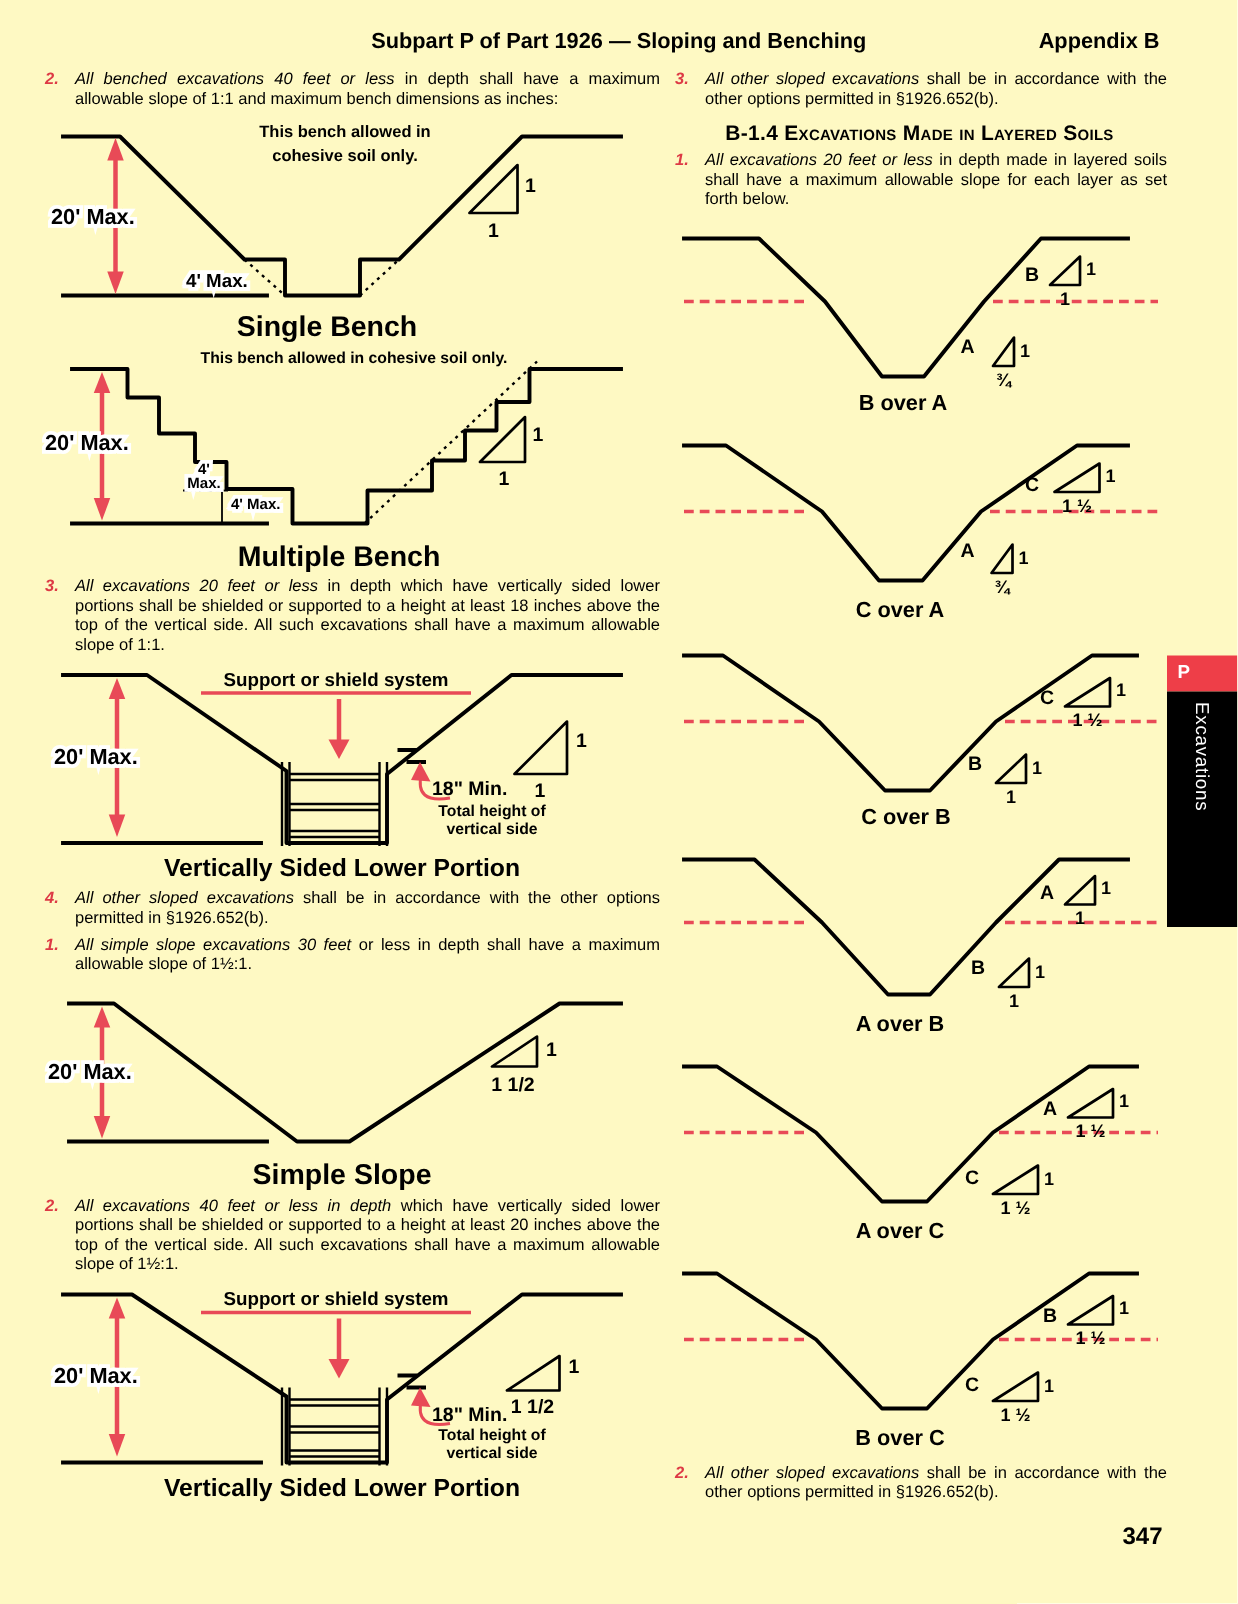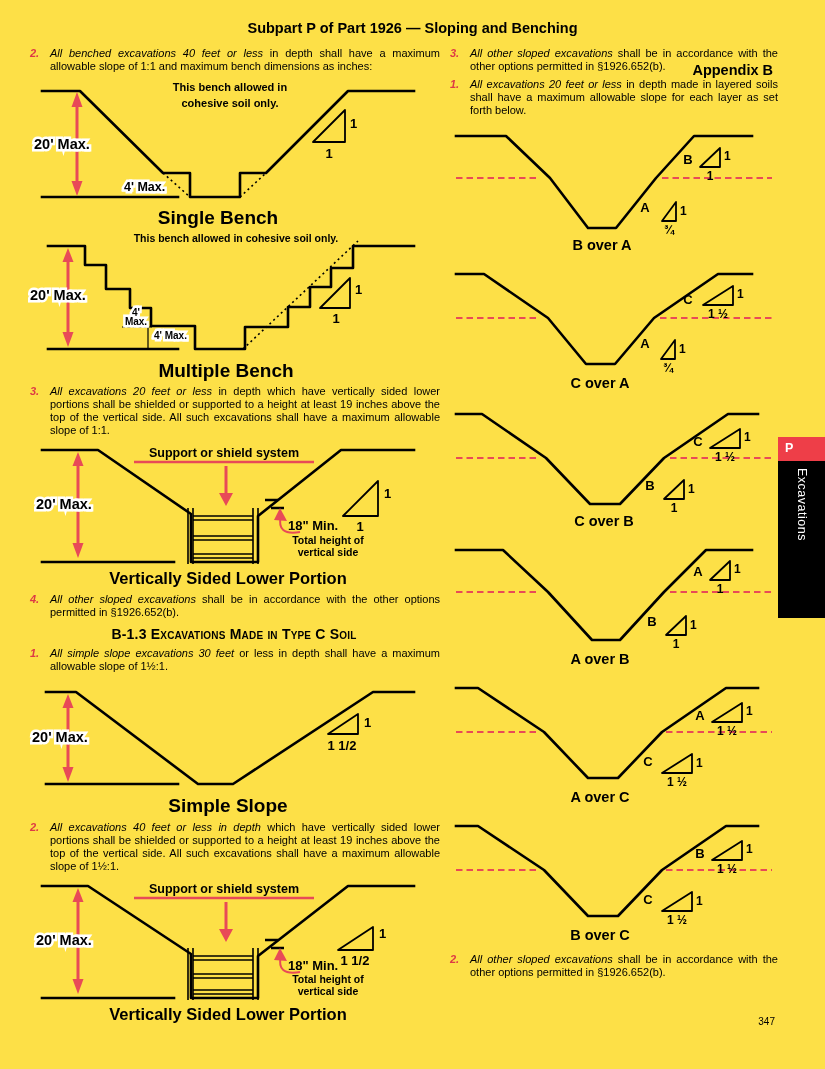--- a/index.html
+++ b/index.html
@@ -1,22 +1,22 @@
 <!DOCTYPE html>
 <html><head>
 <meta charset="utf-8">
 <style>
   html,body{margin:0;padding:0;background:#fff;}
-  .page{position:relative;width:825px;height:1069px;background:#fde047;overflow:hidden;
+  .page{position:relative;width:825px;height:1069px;background:#fef9c3;overflow:hidden;
         font-family:"Liberation Sans",sans-serif;color:#000;}
   
   .hdr-title{position:absolute;top:20px;left:0;width:825px;text-align:center;
              font-size:14.5px;font-weight:700;}
-  .hdr-corner{position:absolute;top:20px;right:52px;font-size:14.5px;font-weight:700;margin-top:42px;}
-  .pagenum{position:absolute;top:1016px;right:50px;font-size:10px;font-weight:400;}
+  .hdr-corner{position:absolute;top:20px;right:52px;font-size:14.5px;font-weight:700;}
+  .pagenum{position:absolute;top:1016px;right:50px;font-size:16px;font-weight:700;}
   
   .colL{position:absolute;left:28px;top:44px;width:412px;}
   .colR{position:absolute;left:448px;top:44px;width:330px;}
   
   .para{position:relative;padding-left:22px;font-size:11px;line-height:1.18;
         text-align:justify;margin:3px 0 5px 0;}
   .para .num{position:absolute;left:2px;top:0;color:#dd3a45;font-weight:700;font-style:italic;}
   .heading{font-weight:700;font-variant:small-caps;text-align:center;font-size:14px;
            margin:7px 0 5px 0;letter-spacing:.2px;}
   
@@ -111,21 +111,21 @@
         <polygon class="tri" points="292,78 322,78 322,48"></polygon>
       </g>
       <text class="tlb" x="327" y="64">1</text>
       <text class="tlb" x="308" y="93" text-anchor="middle">1</text>
       <text class="cap19" x="198" y="147" text-anchor="middle">Multiple Bench</text>
     </svg>
 
     <p class="para">
       <span class="num">3.</span>
       <i>All excavations 20 feet or less</i>
-      <span>in depth which have vertically sided lower portions shall be shielded or supported to a height at least 19 inches above the top of the vertical side. All such excavations shall have a maximum allowable slope of 1:1.</span>
+      <span>in depth which have vertically sided lower portions shall be shielded or supported to a height at least 18 inches above the top of the vertical side. All such excavations shall have a maximum allowable slope of 1:1.</span>
     </p>
 
     <svg width="398" height="148" viewBox="0 0 398 148">
       <text class="sup" x="196" y="15" text-anchor="middle">Support or shield system</text>
       <g>
         <line class="runder" x1="106" y1="20" x2="286" y2="20"></line>
         <line class="rline" x1="198" y1="24" x2="198" y2="52"></line>
         <polygon class="redf" points="198,64 191,51 205,51"></polygon>
       </g>
       <g>
@@ -157,21 +157,20 @@
       <text class="tlb" x="332" y="89" text-anchor="middle">1</text>
       <text class="cap17" x="200" y="142" text-anchor="middle">Vertically Sided Lower Portion</text>
     </svg>
 
     <p class="para">
       <span class="num">4.</span>
       <i>All other sloped excavations</i>
       <span>shall be in accordance with the other options permitted in §1926.652(b).</span>
     </p>
 
-    <div class="heading">B-1.3 Excavations Made in Type C Soil</div>
 
     <p class="para">
       <span class="num">1.</span>
       <i>All simple slope excavations 30 feet</i>
       <span>or less in depth shall have a maximum allowable slope of 1½:1.</span>
     </p>
 
     <svg width="398" height="140" viewBox="0 0 398 140">
       <g>
         <path class="pro" d="M18 14 H48 L170 106 H205 L345 14 H386"></path>
@@ -187,21 +186,21 @@
         <polygon class="tri" points="300,56 330,56 330,36"></polygon>
       </g>
       <text class="tlb" x="336" y="49">1</text>
       <text class="tlb" x="314" y="72" text-anchor="middle">1 1/2</text>
       <text class="cap19" x="200" y="134" text-anchor="middle">Simple Slope</text>
     </svg>
 
     <p class="para">
       <span class="num">2.</span>
       <i>All excavations 40 feet or less in depth</i>
-      <span>which have vertically sided lower portions shall be shielded or supported to a height at least 19 inches above the top of the vertical side. All such excavations shall have a maximum allowable slope of 1½:1.</span>
+      <span>which have vertically sided lower portions shall be shielded or supported to a height at least 20 inches above the top of the vertical side. All such excavations shall have a maximum allowable slope of 1½:1.</span>
     </p>
 
     <svg width="398" height="148" viewBox="0 0 398 148">
       <text class="sup" x="196" y="15" text-anchor="middle">Support or shield system</text>
       <g>
         <line class="runder" x1="106" y1="20" x2="286" y2="20"></line>
         <line class="rline" x1="198" y1="24" x2="198" y2="52"></line>
         <polygon class="redf" points="198,64 191,51 205,51"></polygon>
       </g>
       <g>
@@ -236,20 +235,21 @@
   </div>
 
   <div class="colR">
 
     <p class="para">
       <span class="num">3.</span>
       <i>All other sloped excavations</i>
       <span>shall be in accordance with the other options permitted in §1926.652(b).</span>
     </p>
 
+    <div class="heading">B-1.4 Excavations Made in Layered Soils</div>
 
     <p class="para">
       <span class="num">1.</span>
       <i>All excavations 20 feet or less</i>
       <span>in depth made in layered soils shall have a maximum allowable slope for each layer as set forth below.</span>
     </p>
 
     <svg width="330" height="138" viewBox="0 0 330 138">
       <g>
         <path class="pro" d="M8 14 H58 L102 56 L140 106 H168 L208 56 L246 14 H304"></path>

